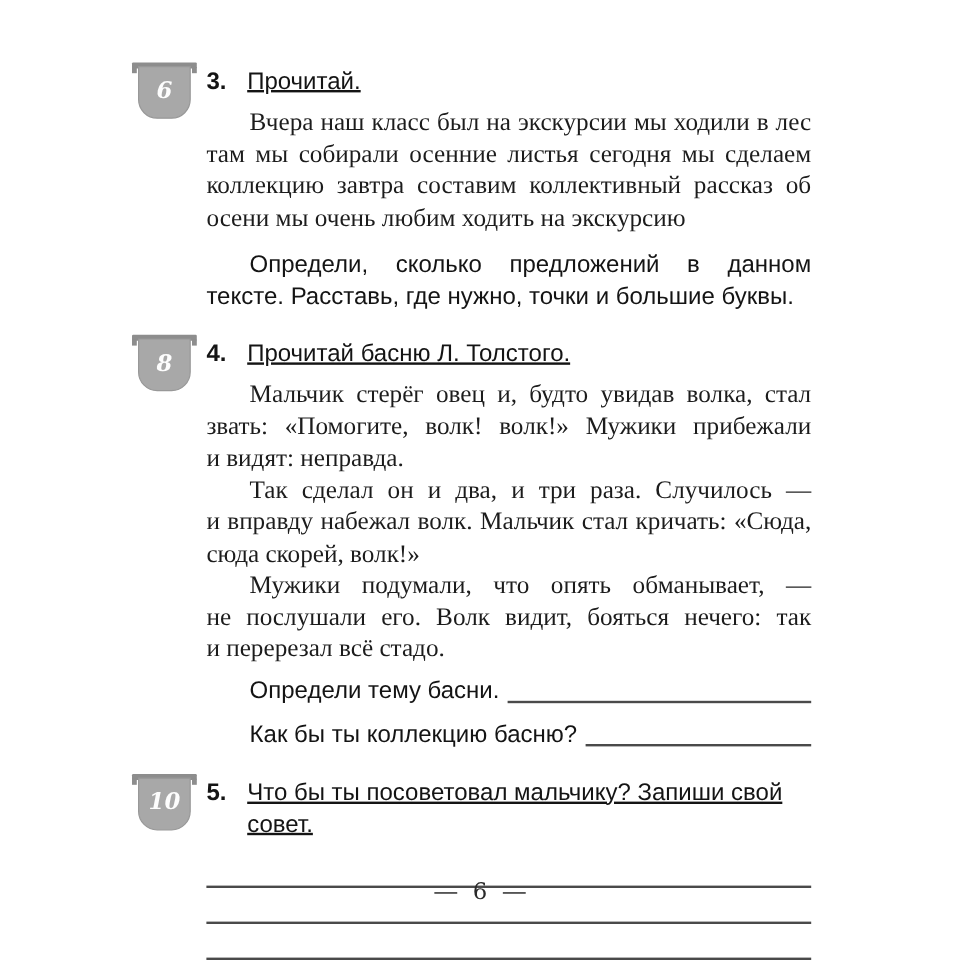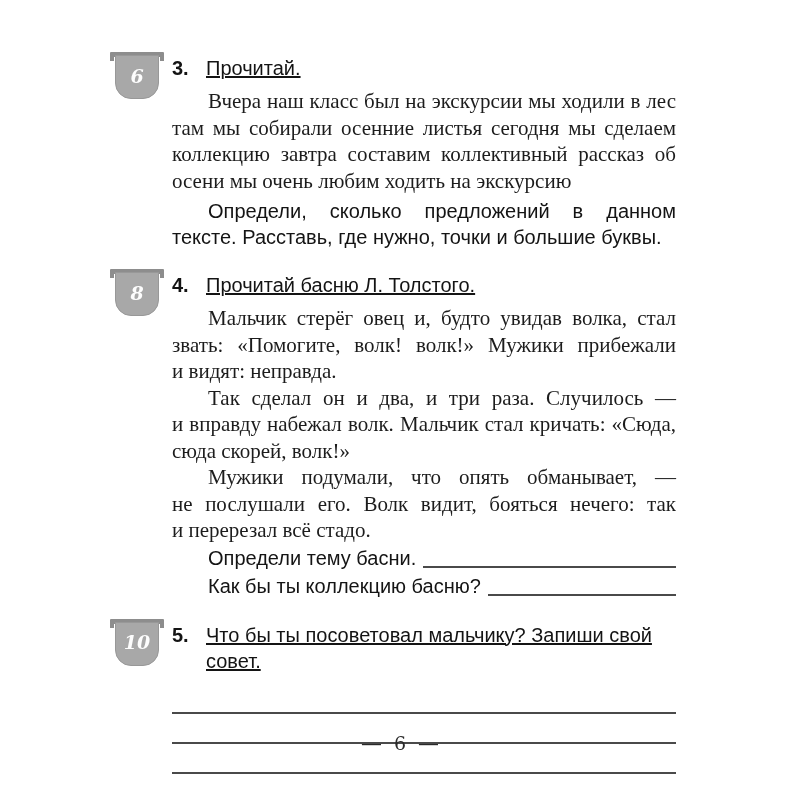--- a/index.html
+++ b/index.html
@@ -59,28 +59,28 @@
     margin-top: 7px;
   }
   .passage p { text-indent: 36px; }
 
   .instruction {
     font-family: "Liberation Sans", sans-serif;
     font-size: 20px; line-height: 26px;
     text-align: justify;
     text-indent: 36px;
     color: #141414;
-    margin-top: 4px;
+    margin-top: 14px;
   }
 
   .prompt-row {
     display: flex; align-items: flex-end;
     font-family: "Liberation Sans", sans-serif;
     font-size: 20px; line-height: 27px; color: #141414;
-    margin-top: 1px;
+    margin-top: 9px;
   }
   .prompt-text { white-space: nowrap; padding-left: 36px; }
   .fill-line {
     flex: 1 1 auto;
     border-bottom: 2px solid #4a4a4a;
     margin: 0 0 4px 7px;
     height: 1px;
   }
 
   .write-lines { margin-top: 10px; }

